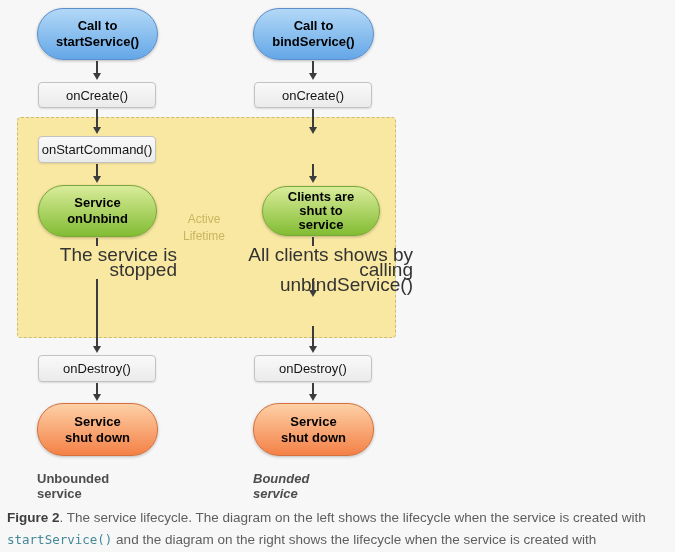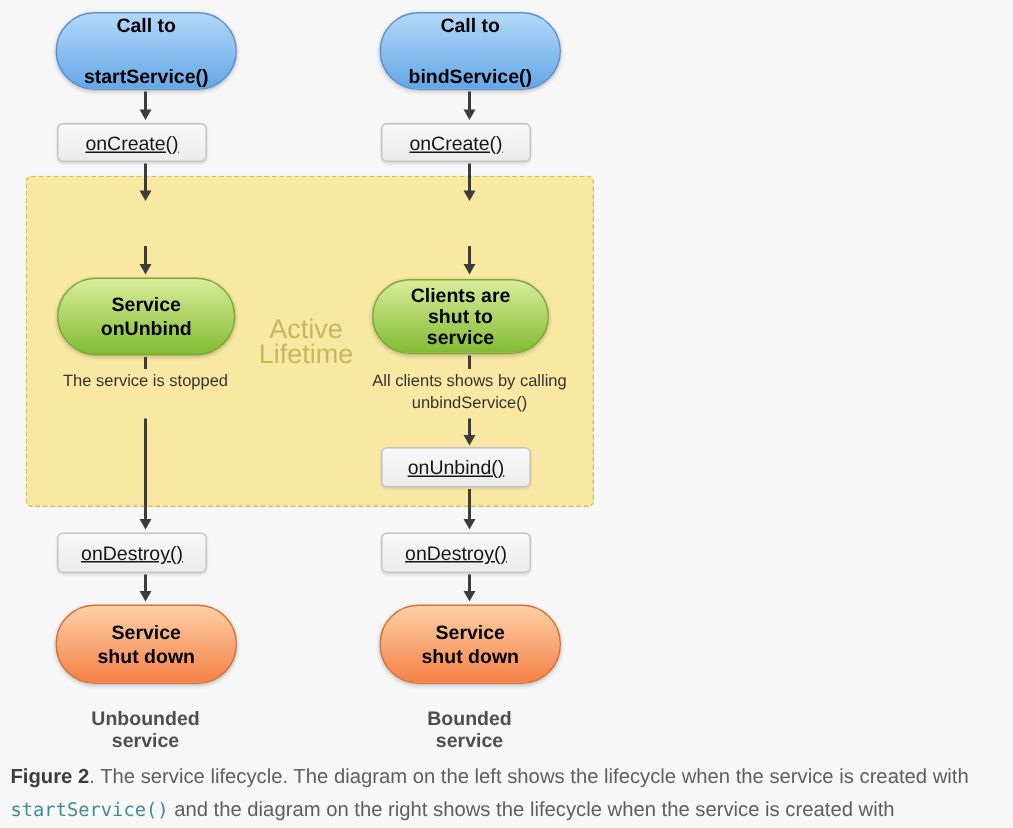--- a/index.html
+++ b/index.html
@@ -6,58 +6,58 @@
   body { background:#f7f7f7; font-family:"Liberation Sans", sans-serif; }
   .stage { position:relative; width:675px; height:552px; background:#f7f7f7; overflow:hidden; }
 
   
   .region {
     position:absolute; left:17px; top:117px; width:377px; height:219px;
     background:#f9e8a2; border:1px dashed #ccbc73; border-radius:4px;
   }
   .active-label {
     position:absolute; left:168px; top:211px; width:72px;
-    font-size:18px; line-height:17px; color:#c8b65f; text-align:center;
+    font-size:12px; line-height:17px; color:#c8b65f; text-align:center;
   }
 
   
   .pill {
     position:absolute; border-radius:26px; box-sizing:border-box;
     display:flex; flex-direction:column; justify-content:center; align-items:center;
     font-weight:bold; font-size:13px; line-height:16px; color:#000; text-align:center;
     box-shadow:0 1px 3px rgba(0,0,0,0.25);
   }
   .pill span { display:block; }
-  .pill.blue   { background:linear-gradient(#b3d8f7,#64a7e7); border:1px solid #5b8ecb;justify-content:space-between; }
+  .pill.blue   { background:linear-gradient(#b3d8f7,#64a7e7); border:1px solid #5b8ecb; }
   .pill.green  { background:linear-gradient(#d9ec9a,#82bc33); border:1px solid #79a838; }
   .pill.green3 { line-height:14px; }
   .pill.orange { background:linear-gradient(#fdd0a6,#f48147); border:1px solid #d4703b; }
 
   
   .box {
-    position:absolute; width:100px; box-sizing:border-box;
+    position:absolute; width:118px; box-sizing:border-box;
     background:linear-gradient(#f9f9f9,#ebebeb); border:1px solid #c2c2c2; border-radius:4px;
     display:flex; align-items:center; justify-content:center;
-    font-size:13px; color:#141414; box-shadow:0 1px 2px rgba(0,0,0,0.12);text-decoration:underline;
+    font-size:13px; color:#141414; box-shadow:0 1px 2px rgba(0,0,0,0.12);
   }
 
   
   .arrow { position:absolute; width:9px; }
   .arrow .shaft { position:absolute; left:3.75px; top:0; bottom:5px; width:1.5px; background:#3c3c3c; }
   .arrow .head {
     position:absolute; bottom:0; left:0.5px; width:0; height:0;
     border-left:4px solid transparent; border-right:4px solid transparent;
     border-top:7px solid #3c3c3c;
   }
   .plainline { position:absolute; width:1.5px; background:#3c3c3c; }
 
   
-  .note { position:absolute; font-size:11px; line-height:15px; color:#333; text-align:center; }
+  .note { position:absolute; font-size:19px; line-height:15px; color:#333; text-align:right; }
   .note span { display:block; }
-  .col-label { position:absolute; font-size:13px; line-height:15px; font-weight:bold; color:#4d4d4d; text-align:center; }
+  .col-label { position:absolute; font-size:13px; line-height:15px; font-weight:bold; color:#4d4d4d; }
   .col-label span { display:block; }
 
   
   .caption {
     position:absolute; left:7px; top:507px; width:664px;
     font-size:13.5px; line-height:22px; color:#5e5e5e;
   }
   .caption b { color:#3d3d3d; }
   .caption code {
     font-family:"DejaVu Sans Mono", monospace;
@@ -85,20 +85,21 @@
     <div class="head"></div>
   </div>
 
   <div class="box" style="left:38px; top:82px; height:26px;">onCreate()</div>
 
   <div class="arrow" style="left:92.5px; top:109px; height:25px;">
     <div class="shaft"></div>
     <div class="head"></div>
   </div>
 
+  <div class="box" style="left:38px; top:136px; height:27px;">onStartCommand()</div>
 
   <div class="arrow" style="left:92.5px; top:164px; height:19px;">
     <div class="shaft"></div>
     <div class="head"></div>
   </div>
 
   <div class="pill green" style="left:38px; top:185px; width:119px; height:52px;">
     <span>Service</span>
     <span>onUnbind</span>
   </div>
@@ -147,58 +148,57 @@
     <div class="shaft"></div>
     <div class="head"></div>
   </div>
 
 
   <div class="arrow" style="left:308.5px; top:164px; height:19px;">
     <div class="shaft"></div>
     <div class="head"></div>
   </div>
 
-  <div class="pill green green3" style="left:248px; top:186px; width:118px; height:50px;">
+  <div class="pill green green3" style="left:262px; top:186px; width:118px; height:50px;">
     <span>Clients are</span>
     <span>shut to</span>
     <span>service</span>
   </div>
 
   <div class="plainline" style="left:312.25px; top:237px; height:9px;"></div>
 
   <div class="note" style="left:213px; top:247px; width:200px;">
     <span>All clients shows by calling</span>
     <span>unbindService()</span>
   </div>
 
   <div class="arrow" style="left:308.5px; top:279px; height:18px;">
     <div class="shaft"></div>
     <div class="head"></div>
   </div>
 
-  <div class="box" style="left:254px; top:298px; height:27px;">onUnbind()</div>
 
   <div class="arrow" style="left:308.5px; top:326px; height:27px;">
     <div class="shaft"></div>
     <div class="head"></div>
   </div>
 
   <div class="box" style="left:254px; top:355px; height:27px;">onDestroy()</div>
 
   <div class="arrow" style="left:308.5px; top:383px; height:18px;">
     <div class="shaft"></div>
     <div class="head"></div>
   </div>
 
   <div class="pill orange" style="left:253px; top:403px; width:121px; height:53px;">
     <span>Service</span>
     <span>shut down</span>
   </div>
 
-  <div class="col-label" style="left:253px; top:471px; width:120px;">
+  <div class="col-label" style="left:253px; top:471px; width:120px;font-style:italic;">
     <span>Bounded</span>
     <span>service</span>
   </div>
 
   <div class="caption">
     <b>Figure 2</b><span>. The service lifecycle. The diagram on the left shows the lifecycle when the service is created with </span><code>startService()</code><span> and the diagram on the right shows the lifecycle when the service is created with </span>
   </div>
 
 </div>
 

